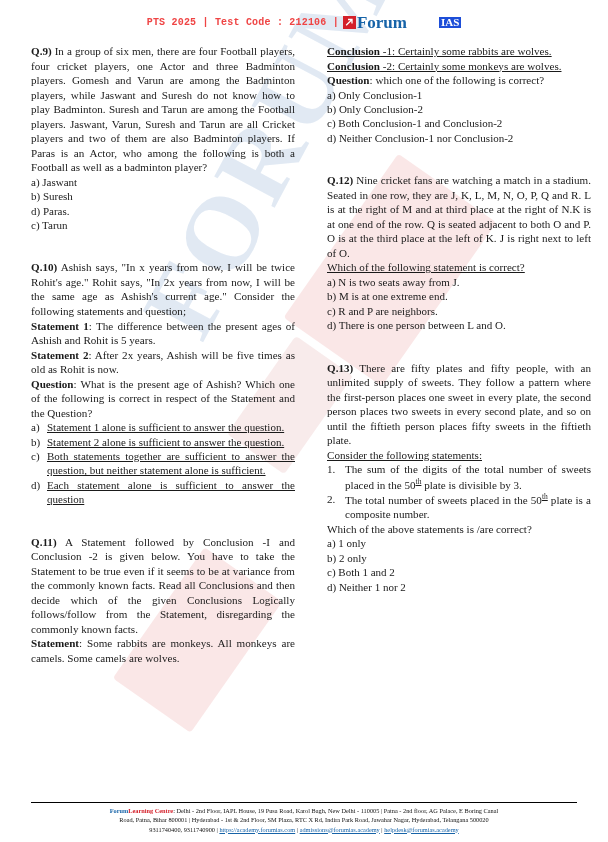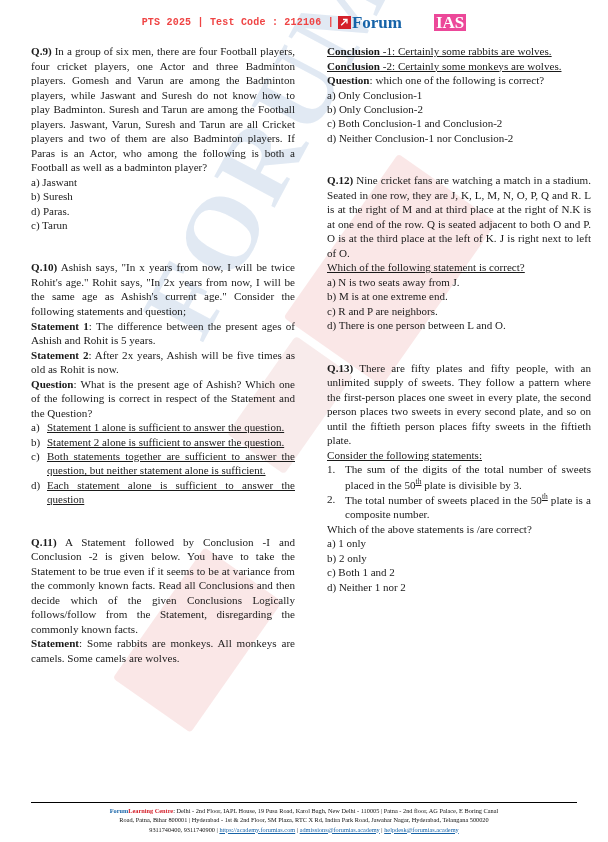--- a/index.html
+++ b/index.html
@@ -106,23 +106,23 @@
   .logo-forum {
     font-family: "Liberation Serif", serif;
     font-weight: 700;
     font-size: 17px;
     color: #1663a8;
     line-height: 1;
   }
   .logo-ias {
     font-family: "Liberation Serif", serif;
     font-weight: 700;
-    font-size: 17px;
+    font-size: 11px;
     color: #ffffff;
-    background: #ec4899;
+    background: #1d4ed8;
     line-height: 1;
     padding: 0 2px;
     margin-left: 32px;
   }
 
   
   .columns {
     display: flex;
     gap: 32px;
     height: 706px;

